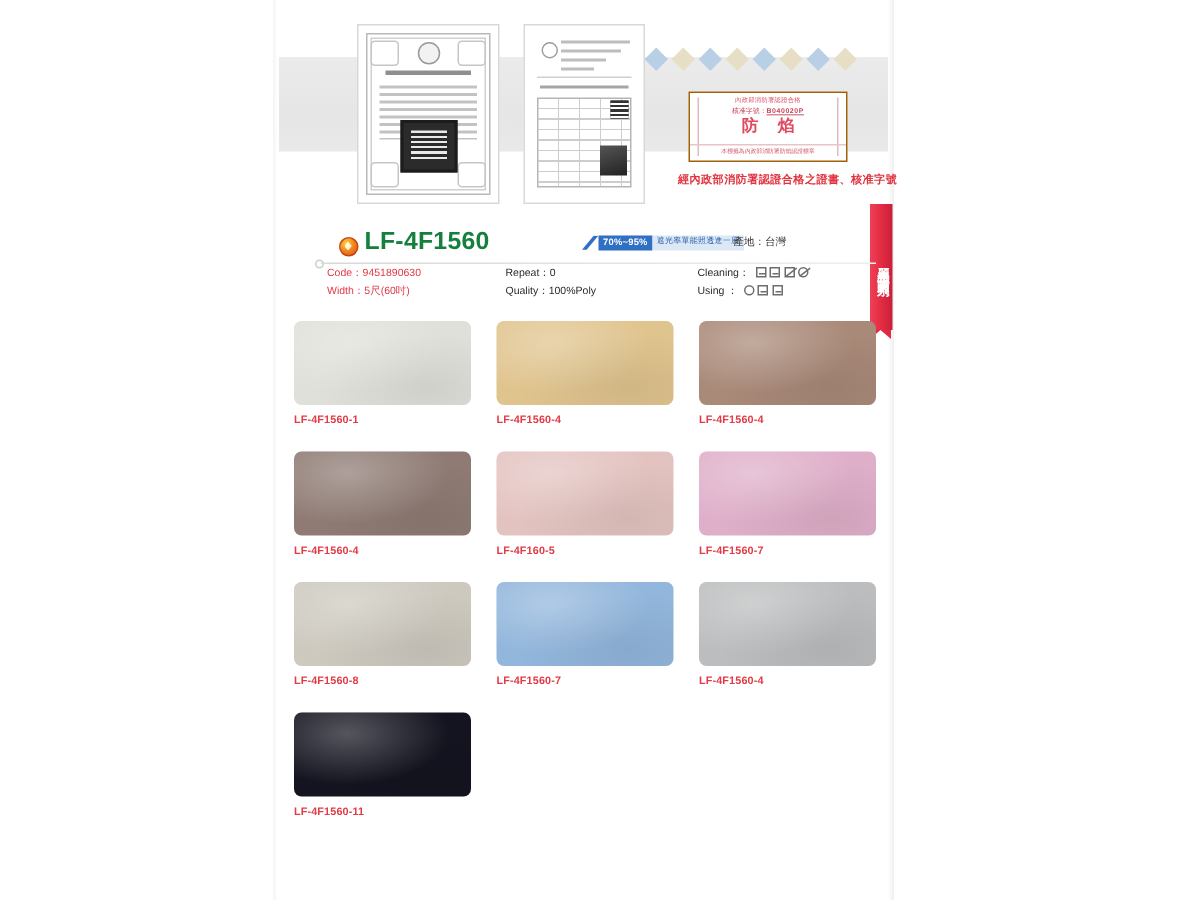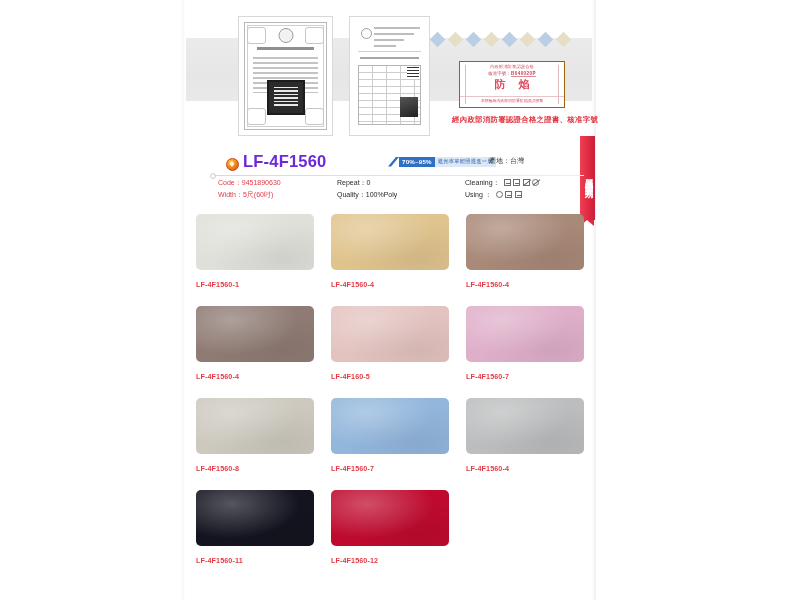--- a/index.html
+++ b/index.html
@@ -316,21 +316,21 @@
     width: 5px; height: 6px;
     background: #ffffff;
     clip-path: polygon(50% 0%, 100% 50%, 50% 100%, 0% 50%);
     opacity: .85;
   }
   .prod-code {
     position: absolute;
     left: 47px; top: -3px;
     font-size: 16.5px;
     font-weight: 700;
-    color: #6d28d9;
+    color: #15803d;
     letter-spacing: 0.2px;
   }
   .badge-group {
     position: absolute;
     left: 192px; top: 2px;
     display: flex;
     align-items: stretch;
     height: 9.5px;
   }
   .badge-arrow {
@@ -445,21 +445,21 @@
   .swatch-chip::after {
     content: "";
     position: absolute;
     inset: 0;
     background:
       radial-gradient(ellipse at 30% 25%, rgba(255,255,255,.28), rgba(255,255,255,0) 58%),
       radial-gradient(ellipse at 75% 80%, rgba(0,0,0,.07), rgba(0,0,0,0) 60%);
     pointer-events: none;
   }
   .swatch-label {
-    margin-top: 10px;
+    margin-top: 5px;
     font-size: 7.2px;
     font-weight: 700;
     color: #e23b46;
     letter-spacing: 0.1px;
   }
 </style>
 </head>
 <body>
 
 <div id="page">
@@ -628,20 +628,16 @@
     <div class="swatch-cell">
       <div class="swatch-chip" style="background:#bcbdbe"></div>
       <div class="swatch-label">LF-4F1560-4</div>
     </div>
 
     <div class="swatch-cell">
       <div class="swatch-chip" style="background:#141420"></div>
       <div class="swatch-label">LF-4F1560-11</div>
     </div>
 
-    <div class="swatch-cell">
-      <div class="swatch-chip" style="background:#bf0a2e"></div>
-      <div class="swatch-label">LF-4F1560-12</div>
-    </div>
 
   </div>
 
 </div>
 
 </body></html>

